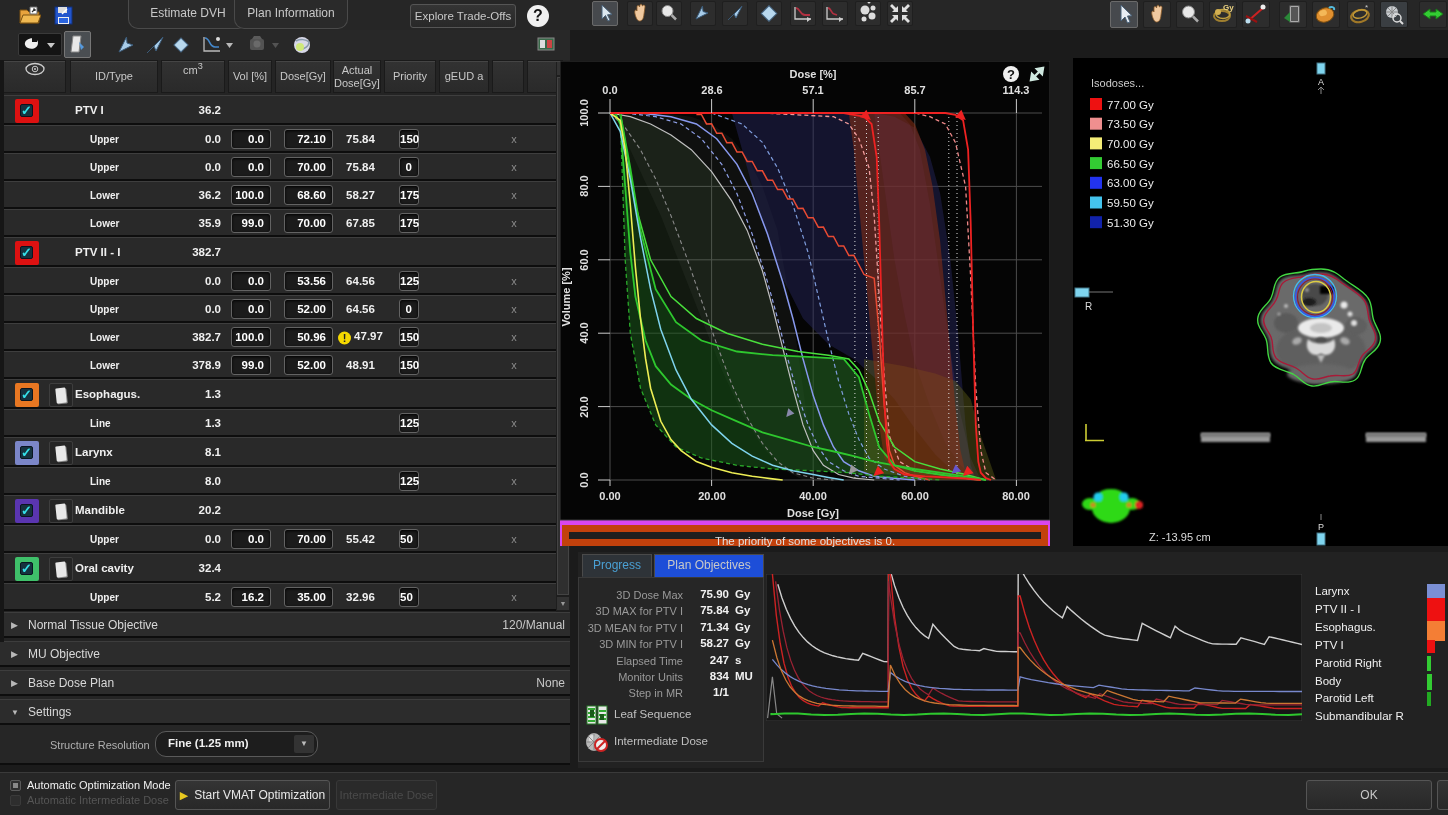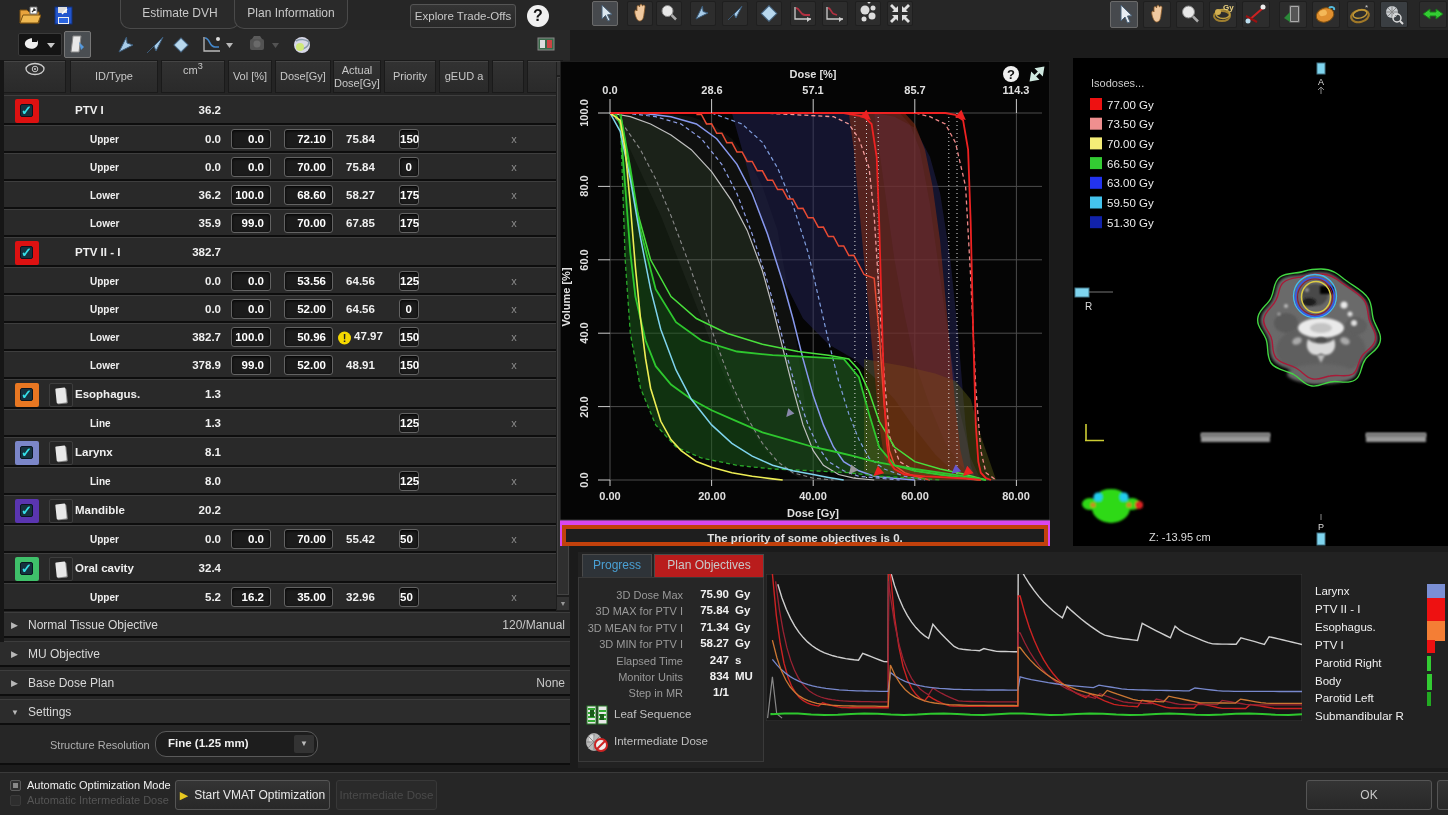--- a/index.html
+++ b/index.html
@@ -27,24 +27,24 @@
 .cbx{position:absolute;left:15px;top:3px;width:24px;height:24px;border-radius:2px}
 .cbx .in{position:absolute;left:5px;top:5px;width:13px;height:13px;background:#16323e;border:1px solid #0a1520;border-radius:2px;color:#35e0e8;font-size:13px;font-weight:bold;line-height:11px;text-align:center}
 .pag{position:absolute;left:49px;top:3px;width:24px;height:24px;background:#252525;border:1px solid #3e3e3e;border-radius:2px}
 .pag:before{content:"";position:absolute;left:6px;top:4px;width:10px;height:15px;background:#e8e8e8;border-radius:1px;transform:rotate(-6deg);box-shadow:1px 1px 0 #888}
 .sect{position:relative;width:570px;height:26px;background:#2c2c2c;border-top:1px solid #3d3d3d;border-bottom:2px solid #0d0d0d;color:#d8d8d8;font-size:12px;line-height:25px}
 .sect .ar{position:absolute;left:11px;top:0;color:#b8b8b8;font-size:9px}
 .sect .tt{position:absolute;left:28px}
 .sect .rt{position:absolute;right:5px;color:#c8c8c8}
 .warn{display:inline-block;width:13px;height:13px;background:#f5d800;border-radius:50%;color:#222;font-size:11px;font-weight:bold;text-align:center;line-height:13px;vertical-align:-2px;margin-right:3px}
 #dvhpanel{position:absolute;left:560px;top:61px;width:490px;height:485px;background:#d946ef}
-#dvhcap{position:absolute;left:2px;top:464px;width:486px;height:21px;background:#1e1e1e;border:4px solid #c2410c;color:#e0e0e0;font-size:11.5px;text-align:center;line-height:19px;font-weight:bold}
+#dvhcap{position:absolute;left:2px;top:464px;width:486px;height:21px;background:#1e1e1e;border:7px solid #c2410c;color:#e0e0e0;font-size:11.5px;text-align:center;line-height:19px;font-weight:normal}
 #ctpanel{position:absolute;left:1073px;top:58px;width:375px;height:488px;background:#000}
 #progpanel{position:absolute;left:578px;top:552px;width:870px;height:216px;background:#222}
-.ptab{position:absolute;top:2px;height:34px;background:#b91c1c;border:1px solid #4a4a4a;border-bottom:none;font-size:12px;text-align:center;line-height:21px;color:#c8c8c8}
+.ptab{position:absolute;top:2px;height:34px;background:#1d4ed8;border:1px solid #4a4a4a;border-bottom:none;font-size:12px;text-align:center;line-height:21px;color:#c8c8c8}
 #stats{position:absolute;left:0;top:25px;width:186px;height:185px;background:#262626;border:1px solid #3a3a3a}
 .sl{position:absolute;right:80px;color:#9a9a9a;font-size:11px;white-space:nowrap}
 .sv{position:absolute;right:34px;color:#f2f2f2;font-size:11.5px;font-weight:bold;white-space:nowrap}
 .su{position:absolute;left:156px;color:#f2f2f2;font-size:11.5px;font-weight:bold}
 #chartwrap{position:absolute;left:188px;top:22px;width:536px;height:147px}
 .leg{position:absolute;left:737px;color:#f0f0f0;font-size:11.5px}
 .lbar{position:absolute;left:849px;width:18px}
 #bottombar{position:absolute;left:0;top:772px;width:1448px;height:43px;background:#262626;border-top:1px solid #3a3a3a}
 .chk{position:absolute;width:11px;height:11px;background:#2e2e2e;border:1px solid #5a5a5a;border-radius:2px}
 #greenbar{position:absolute;left:446px;top:8px;width:851px;height:30px;border-radius:7px;background:linear-gradient(#cdef3c,#62d616);color:#222;font-size:12px;font-weight:bold;text-align:center;line-height:30px}
@@ -56,21 +56,21 @@
       <path d="M11 1 L18 1 L18 8 L11 8 Z" fill="#fff" stroke="#666"></path>
       <path d="M13 6 L16 3 M16 3 L14 3 M16 3 L16 5" stroke="#333" stroke-width="1.2" fill="none"></path>
     </svg>
   <svg class="abs" style="left:54px;top:6px" width="19" height="19" viewBox="0 0 19 19">
       <rect x="1" y="1" width="17" height="17" fill="#2255cc" stroke="#11307a"></rect>
       <rect x="4" y="1" width="9" height="6" fill="#ddd"></rect>
       <rect x="4" y="11" width="11" height="7" fill="#eee"></rect>
       <rect x="5" y="12" width="9" height="5" fill="#2b65e0"></rect>
       <path d="M8 8 L13 3" stroke="#fff" stroke-width="1.5"></path>
     </svg>
-  <div class="tab" style="left:120px;width:120px">Estimate DVH</div>
+  <div class="tab" style="left:128px;width:120px">Estimate DVH</div>
   <div class="tab" style="left:234px;width:114px">Plan Information</div>
   <div class="btn" style="left:410px;top:4px;width:106px;height:24px;line-height:22px">Explore Trade-Offs</div>
   <div class="abs" style="left:527px;top:5px;width:22px;height:22px;background:#f0f0f0;border-radius:50%;color:#111;font-size:16px;font-weight:bold;text-align:center;line-height:22px">?</div>
   <div class="tbtn sel" style="left:592px"><svg width="24" height="23" viewBox="0 0 24 23">
         <path d="M9 3 L9 17 L12.5 13.5 L15 19 L17 18 L14.5 12.8 L19 12.5 Z" fill="#dce8f0" stroke="#49627a" stroke-width="1"></path>
       </svg></div>
   <div class="tbtn" style="left:627px"><svg width="24" height="23" viewBox="0 0 24 23">
         <path d="M7 12 C6 8 8 7 9 9 L9 5 C9 3 11 3 11.5 5 L12 3 C12.5 1.5 14 2 14.3 4 L15 3.4 C16 2.6 17.3 3.4 17 5 L16 12 C15.5 17 14 19 11.5 19 C9.5 19 8 16 7 12 Z" fill="#f0c9a0" stroke="#8a5a28" stroke-width="0.8"></path>
       </svg></div>
   <div class="tbtn" style="left:656px"><svg width="24" height="23" viewBox="0 0 24 23">

